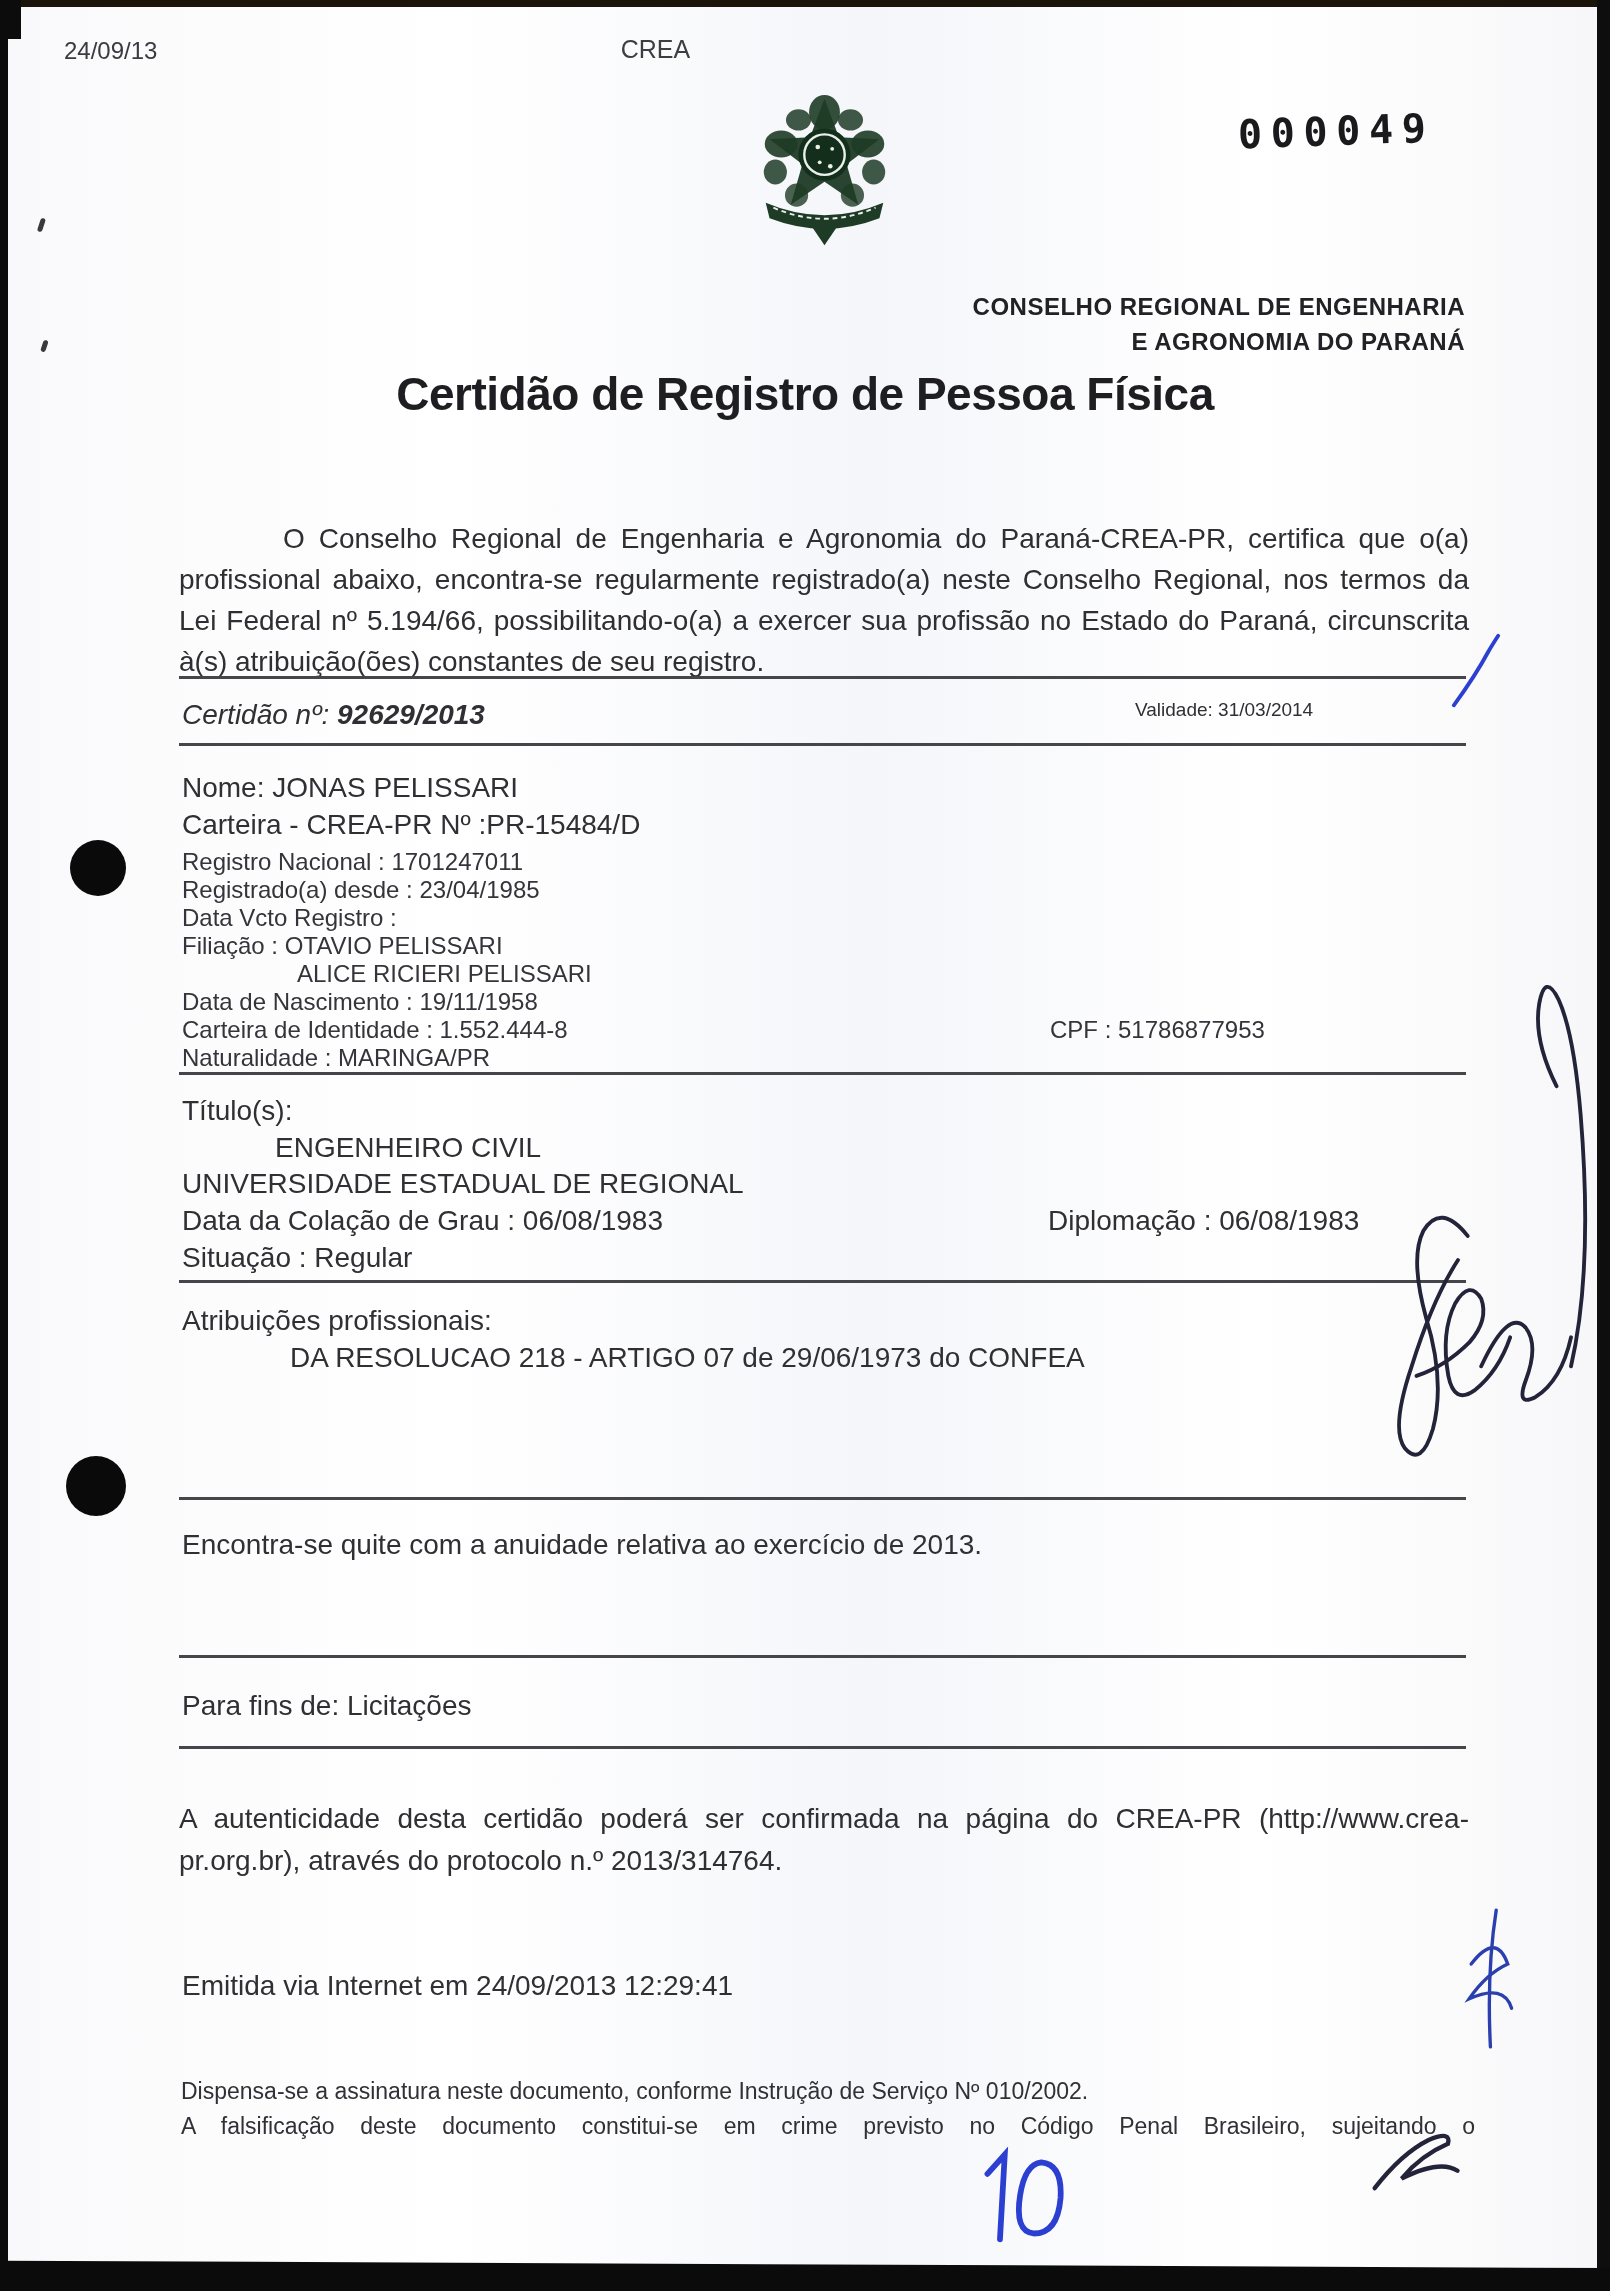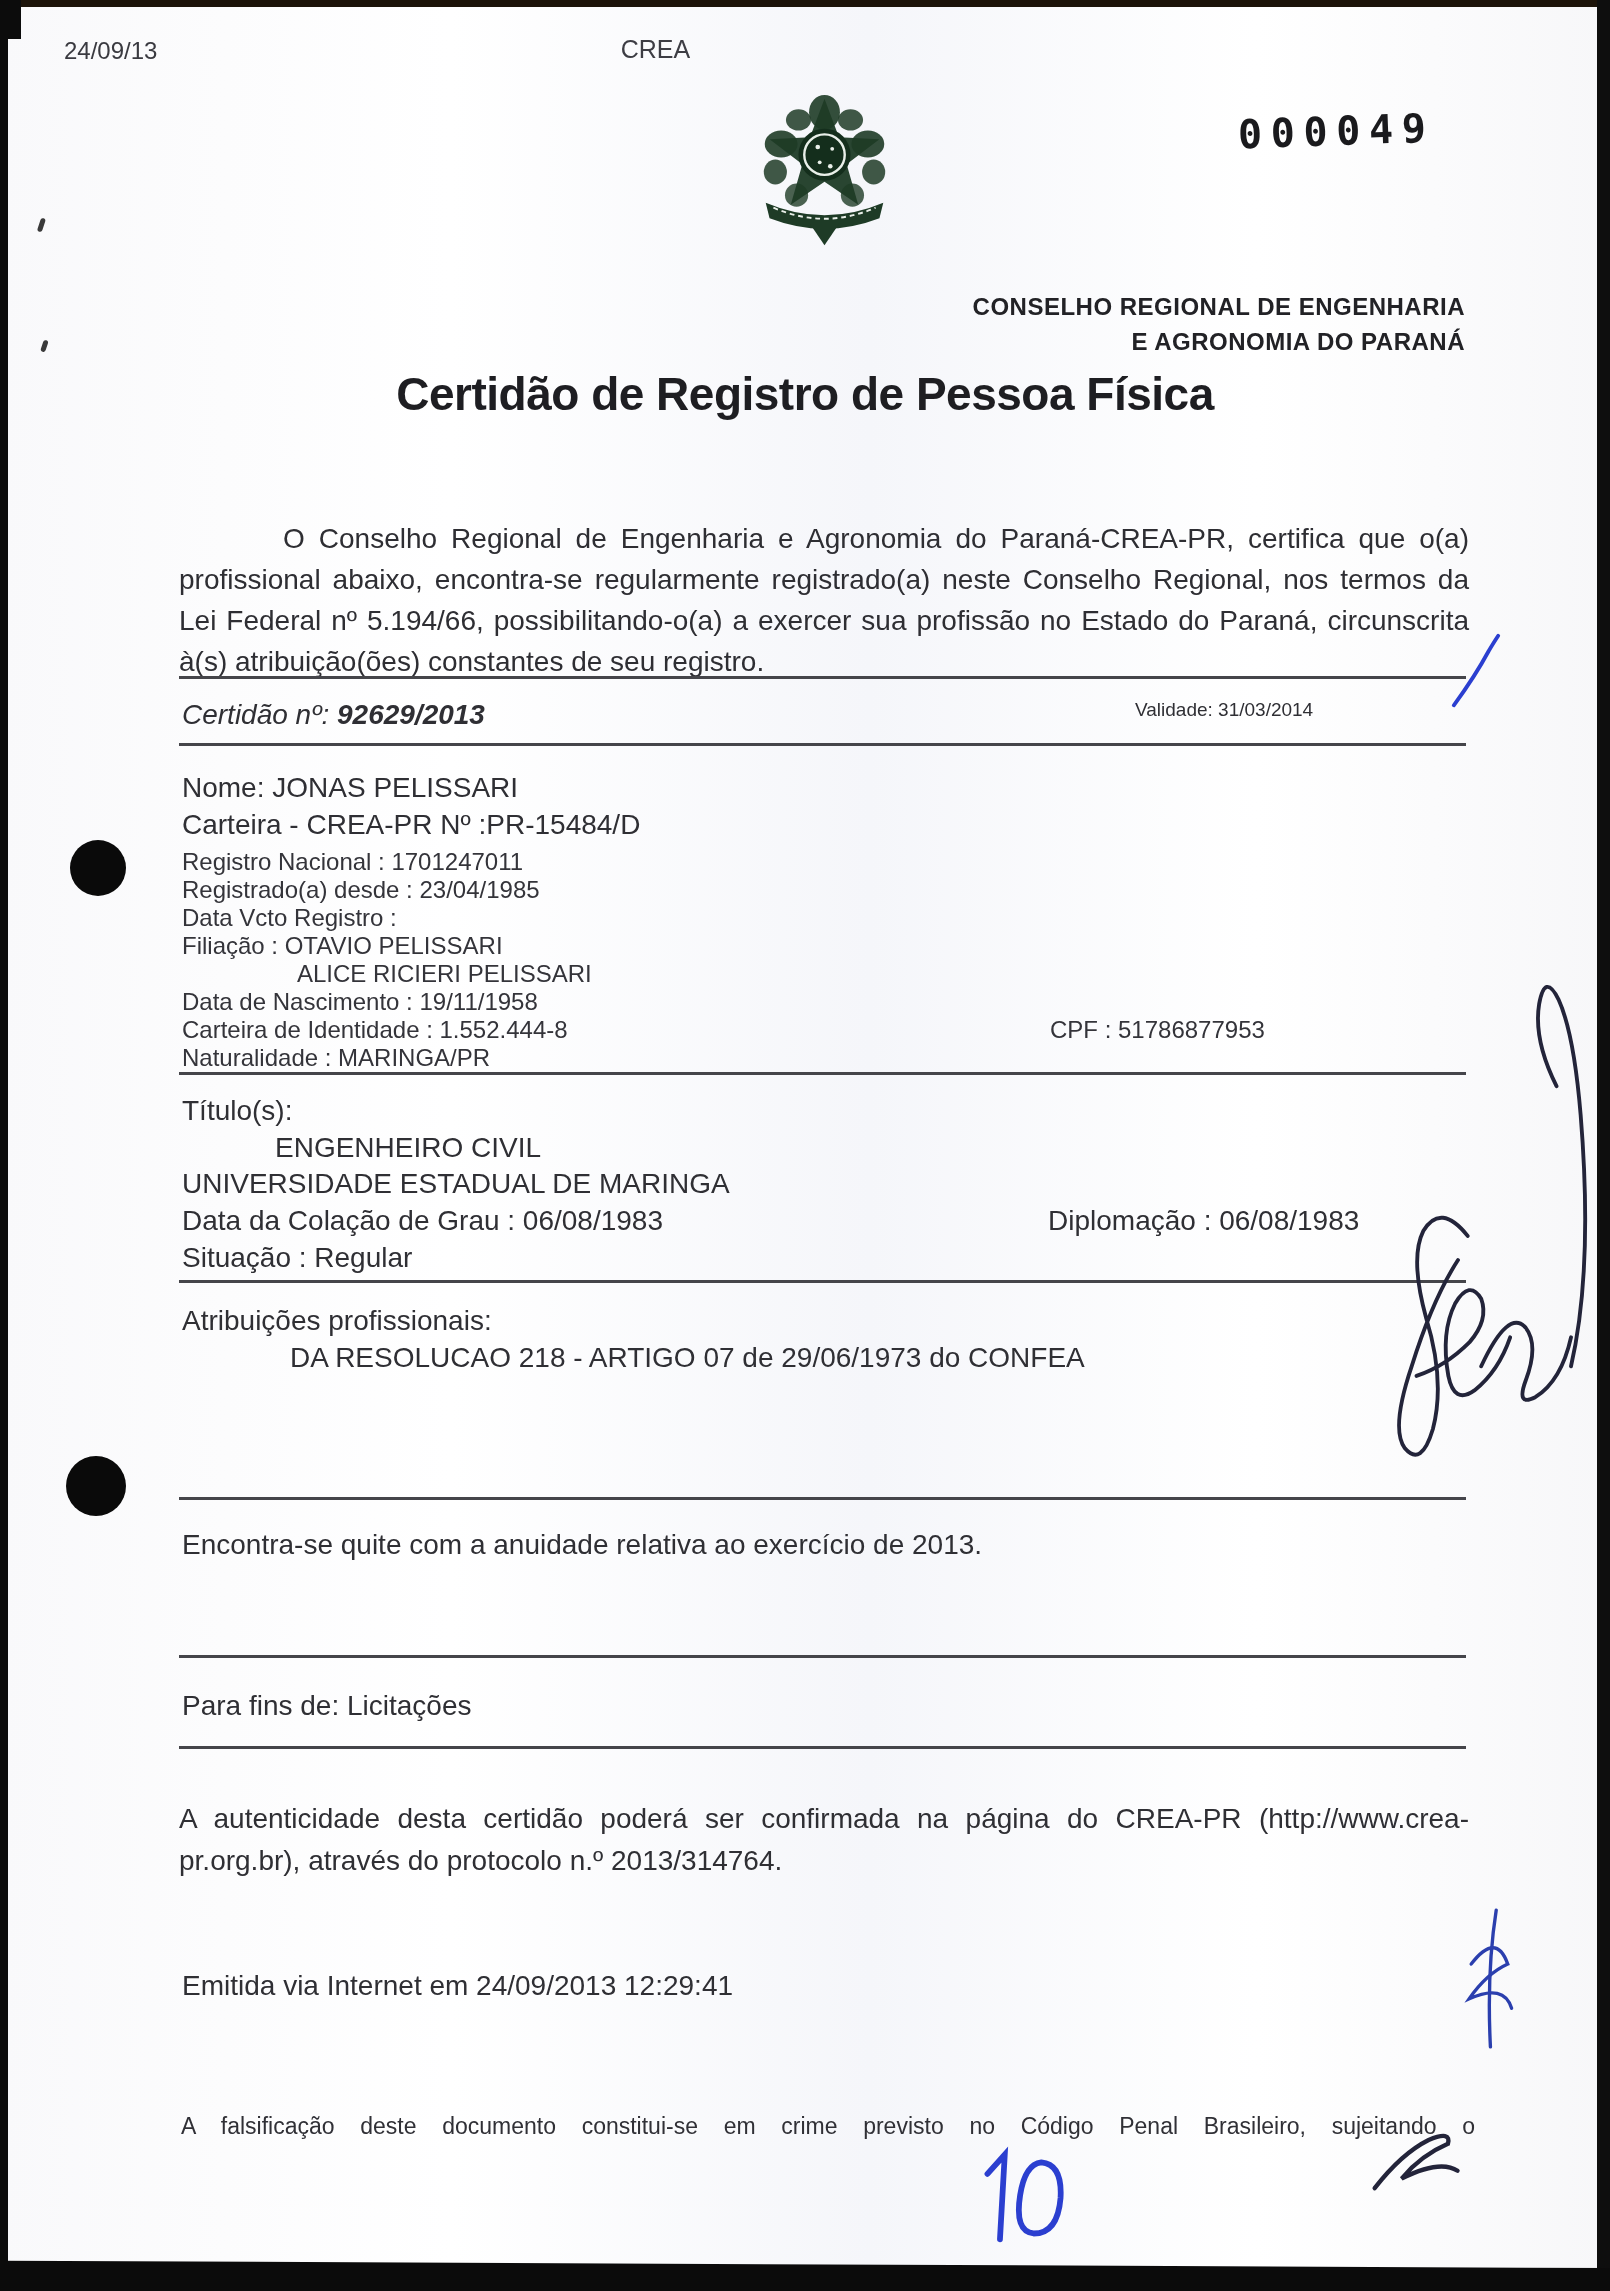--- a/index.html
+++ b/index.html
@@ -145,21 +145,21 @@
   <div class="abs detail d-fil2">ALICE RICIERI PELISSARI</div>
   <div class="abs detail d-nasc">Data de Nascimento : 19/11/1958</div>
   <div class="abs detail d-ident">Carteira de Identidade : 1.552.444-8</div>
   <div class="abs d-cpf">CPF : 51786877953</div>
   <div class="abs detail d-natur">Naturalidade : MARINGA/PR</div>
 
   <div class="rule rule-3"></div>
 
   <div class="abs titulos-label">Título(s):</div>
   <div class="abs titulo-val">ENGENHEIRO CIVIL</div>
-  <div class="abs universidade">UNIVERSIDADE ESTADUAL DE MARINGA</div>
+  <div class="abs universidade">UNIVERSIDADE ESTADUAL DE REGIONAL</div>
   <div class="abs colacao">Data da Colação de Grau : 06/08/1983</div>
   <div class="abs diplomacao">Diplomação : 06/08/1983</div>
   <div class="abs situacao">Situação : Regular</div>
 
   <div class="rule rule-4"></div>
 
   <div class="abs atrib-label">Atribuições profissionais:</div>
   <div class="abs atrib-val">DA RESOLUCAO 218 - ARTIGO 07 de 29/06/1973 do CONFEA</div>
 
   <div class="abs" style="left:1373px; top:951px;">
@@ -184,20 +184,21 @@
 
   <div class="abs" style="left:1450px; top:1904px;">
     <svg width="77" height="150" viewBox="0 0 80 155">
       <g fill="none" stroke="#2b3fae" stroke-width="3.5" stroke-linecap="round">
         <path d="M 48,6 Q 38,70 42,148"></path>
         <path d="M 22,62 Q 48,28 60,62 Q 38,72 20,98 Q 56,82 64,108"></path>
       </g>
     </svg>
   </div>
 
+  <div class="abs disc disc-1">Dispensa-se a assinatura neste documento, conforme Instrução de Serviço Nº 010/2002.</div>
   <div class="abs disc disc-2">A falsificação deste documento constitui-se em crime previsto no Código Penal Brasileiro, sujeitando o</div>
 
   <div class="abs" style="left:1363px; top:2113px;">
     <svg width="111" height="106" viewBox="0 0 115 110">
       <path d="M 12,78 Q 40,42 68,28 Q 92,18 88,32 Q 60,44 40,68 Q 80,48 98,60" fill="none" stroke="#23243a" stroke-width="4.5" stroke-linecap="round"></path>
     </svg>
   </div>
 
   <div class="abs" style="left:966px; top:2145px;" aria-label="10">
     <svg width="116" height="101" viewBox="0 0 120 105">

